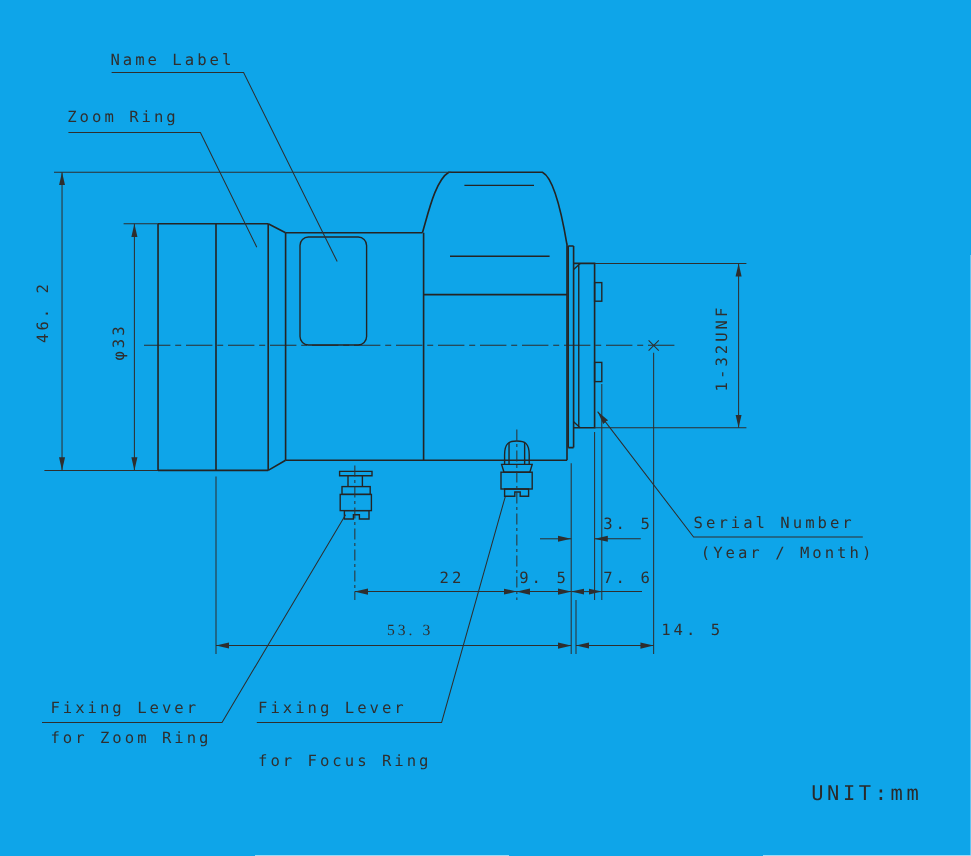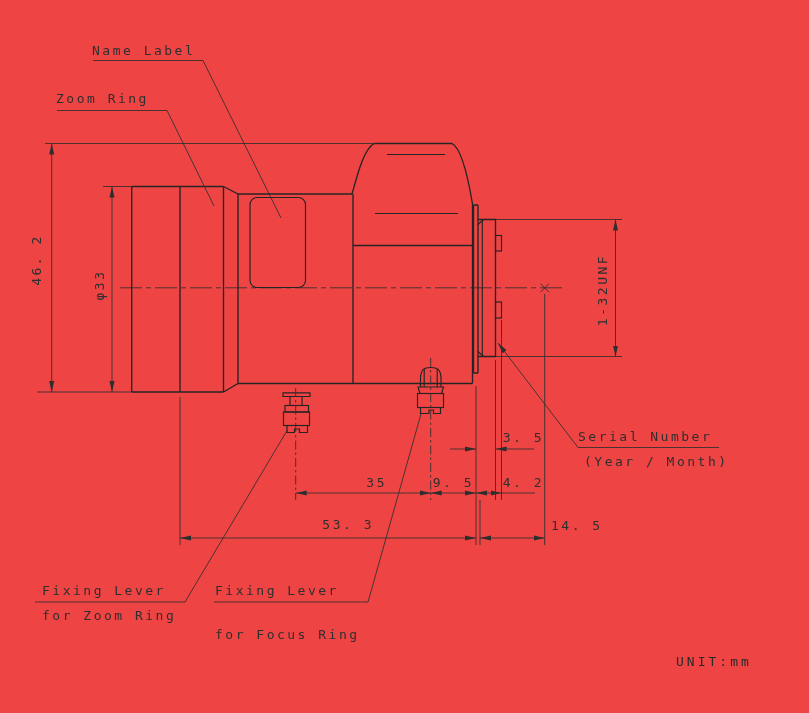--- a/index.html
+++ b/index.html
@@ -1,40 +1,40 @@
 <!DOCTYPE html>
 <html><head>
 <meta charset="utf-8">
 <style>
   html,body{margin:0;padding:0;background:#ffffff;}
   #stage{
     position:relative;
     width:809px;height:713px;
-    background:#ef4444;
+    background:#0ea5e9;
     overflow:hidden;
     font-family:"DejaVu Sans Mono", monospace;
   }
   #stage svg{position:absolute;left:0;top:0;}
   .lbl{
     position:absolute;
     font-family:"DejaVu Sans Mono", monospace;
     font-size:13px;
     letter-spacing:2.5px;
     color:#2f2f2f;
     white-space:nowrap;
     line-height:14px;
   }
   .num{text-align:right;}
   .rot{
     text-align:center;
     transform:rotate(-90deg);
     transform-origin:center center;
   }
   .unit{
-    font-size:13px;
+    font-size:17px;
     letter-spacing:3px;
     color:#2a2a2a;
   }
   
   .o{stroke:#242424;stroke-width:1.35;fill:none;stroke-linecap:butt;}
   .o2{stroke:#242424;stroke-width:1.15;fill:none;}
   .d{stroke:#2e2e2e;stroke-width:0.85;fill:none;}
   .cl{stroke:#2e2e2e;stroke-width:0.85;fill:none;stroke-dasharray:22 4 5 4;}
   .cls{stroke:#2e2e2e;stroke-width:0.85;fill:none;stroke-dasharray:9 3 2.5 3;}
 </style>
@@ -171,29 +171,29 @@
   <div class="lbl" style="left:92px;top:44px;">Name Label</div>
 
   <div class="lbl" style="left:56px;top:92px;">Zoom Ring</div>
 
   <div class="lbl rot" style="left:7px;top:253px;width:60px;">46. 2</div>
 
   <div class="lbl rot" style="left:75px;top:278px;width:50px;">φ33</div>
 
   <div class="lbl rot" style="left:563px;top:283px;width:80px;">1-32UNF</div>
 
-  <div class="lbl num" style="left:347px;top:476px;width:40px;">35</div>
+  <div class="lbl num" style="left:347px;top:476px;width:40px;">22</div>
 
   <div class="lbl num" style="left:424px;top:476px;width:50px;">9. 5</div>
 
   <div class="lbl num" style="left:494px;top:431px;width:50px;">3. 5</div>
 
-  <div class="lbl num" style="left:494px;top:476px;width:50px;">4. 2</div>
-
-  <div class="lbl num" style="left:314px;top:518px;width:60px;">53. 3</div>
+  <div class="lbl num" style="left:494px;top:476px;width:50px;">7. 6</div>
+
+  <div class="lbl num" style="left:301px;top:518px;width:60px;font-family:Liberation Serif, serif;">53. 3</div>
 
   <div class="lbl" style="left:551px;top:519px;">14. 5</div>
 
   <div class="lbl" style="left:578px;top:430px;">Serial Number</div>
   <div class="lbl" style="left:584px;top:455px;">(Year / Month)</div>
 
   <div class="lbl" style="left:42px;top:584px;">Fixing Lever</div>
   <div class="lbl" style="left:42px;top:609px;text-align:center;">for Zoom Ring</div>
 
   <div class="lbl" style="left:215px;top:584px;">Fixing Lever</div>

